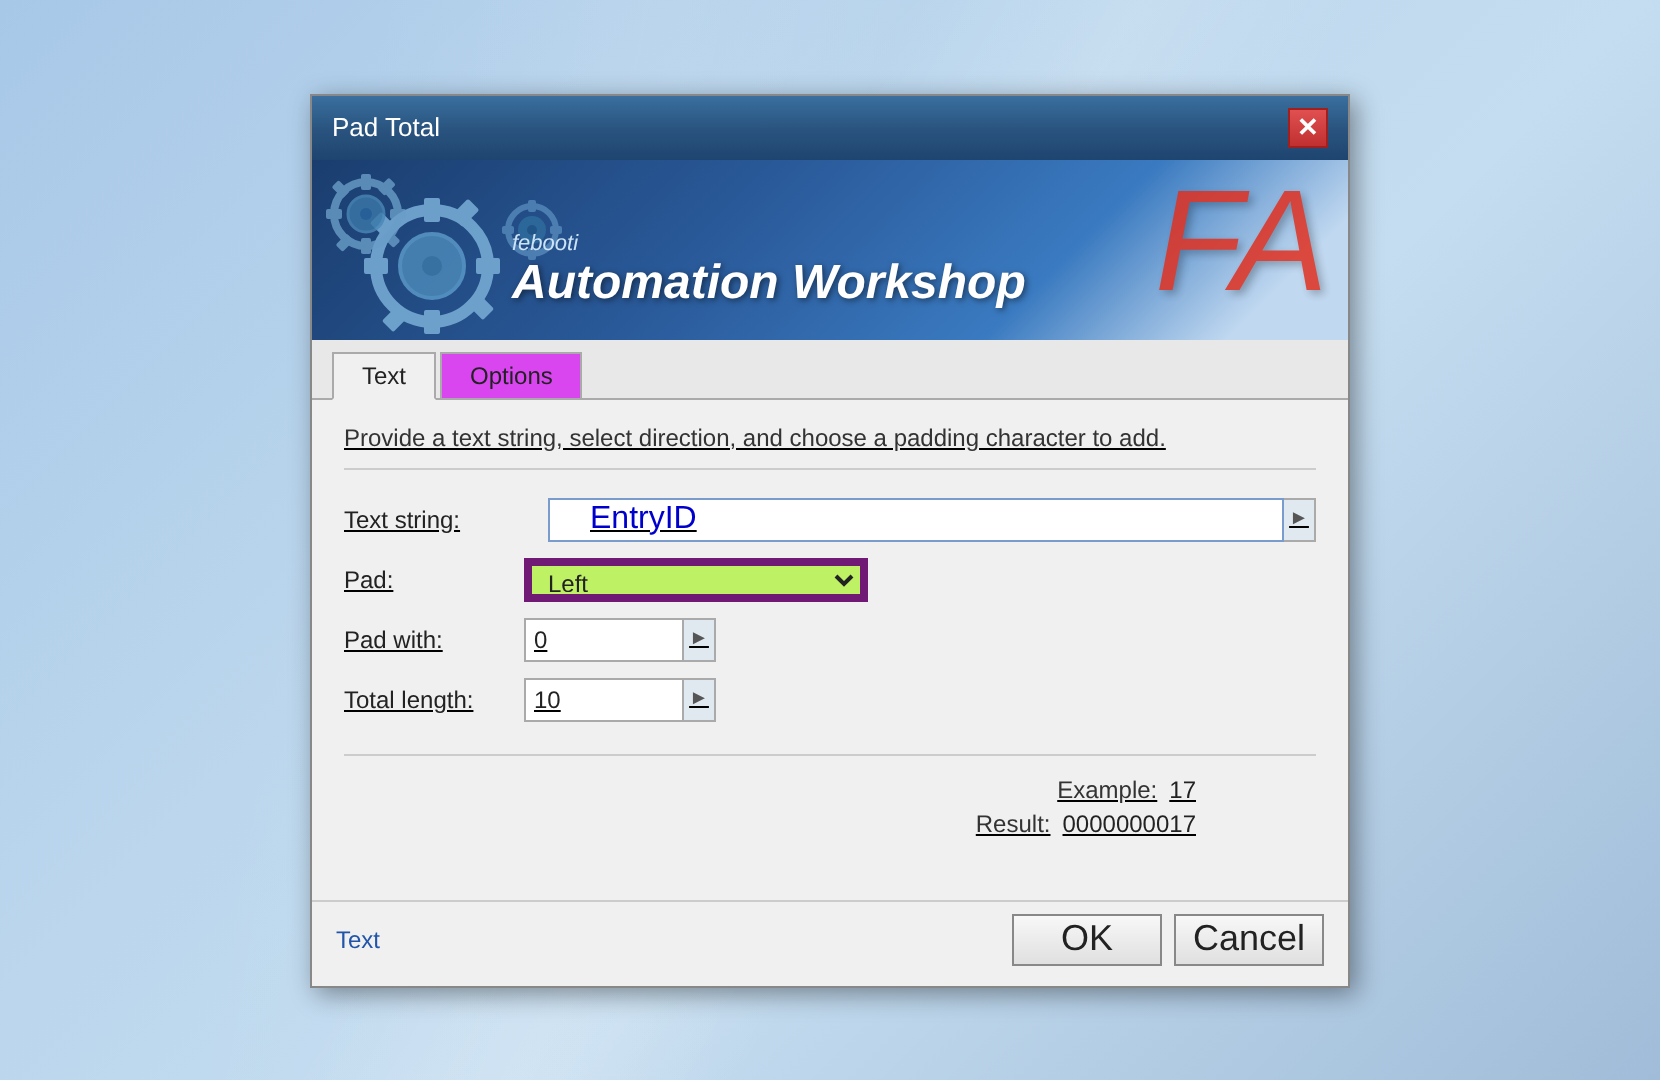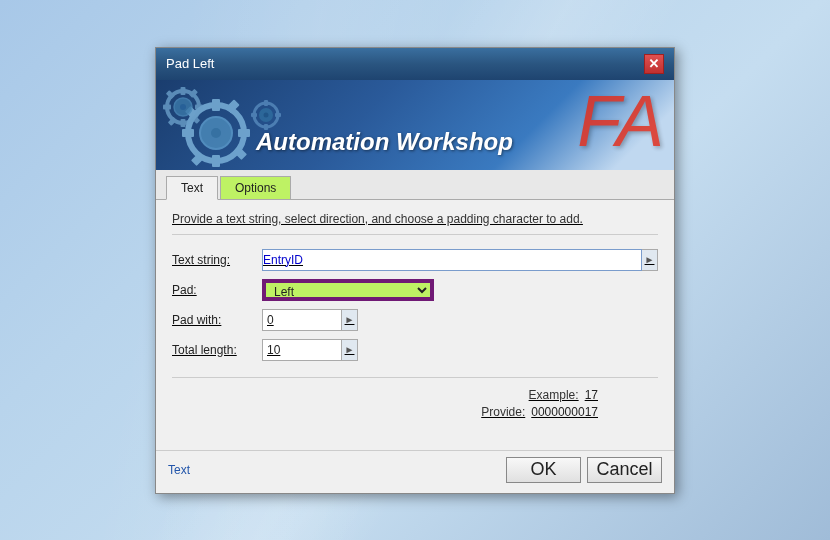--- a/index.html
+++ b/index.html
@@ -118,21 +118,21 @@
       background: #e8e8e8;
       border-bottom: 1px solid #aaa;
       display: flex;
       padding: 6px 10px 0;
     }
 
     .tab {
       padding: 4px 14px;
       border: 1px solid #aaa;
       border-bottom: none;
-      background: #bef264;
+      background: #d946ef;
       cursor: pointer;
       font-size: 12px;
       color: #222;
       margin-right: 2px;
     }
 
     .tab.active {
       background: #f0f0f0;
       border-bottom: 1px solid #f0f0f0;
       margin-bottom: -1px;
@@ -168,24 +168,25 @@
       padding-right: 8px;
       font-size: 12px;
       color: #222;
     }
 
     .text-input {
       flex: 1;
       height: 22px;
       border: 1px solid #7a9ccc;
       background: white;
-      padding: 2px 0;
-      font-size: 12px;
+      padding: 2px 20px;
+      font-size: 16px;
       color: #0000cc;
       outline: none;
+      margin-left: 12px;
     }
 
     .arrow-btn {
       width: 16px;
       height: 22px;
       background: #e0e8f0;
       border: 1px solid #aaa;
       border-left: none;
       display: flex;
       align-items: center;
@@ -290,21 +291,21 @@
       left: 5px;
       top: 5px;
     }
   </style>
 </head>
 <body>
 
 <div class="dialog">
 
   <div class="title-bar">
-    <span class="title-bar-text">Pad Left</span>
+    <span class="title-bar-text">Pad Total</span>
     <div class="title-close">✕</div>
   </div>
 
   <div class="banner">
 
     <svg class="gear-svg" width="130" height="88" viewBox="0 0 130 88">
 
       <g transform="translate(55,48)" opacity="0.85">
         <circle r="28" fill="none" stroke="#7ab0d8" stroke-width="6"></circle>
         <circle r="16" fill="#4a88b8" stroke="#5a98c8" stroke-width="2"></circle>
@@ -345,20 +346,21 @@
         <g fill="#5a8ec0">
           <rect x="-2" y="-15" width="4" height="6" rx="1"></rect>
           <rect x="-2" y="9" width="4" height="6" rx="1"></rect>
           <rect x="9" y="-2" width="6" height="4" rx="1"></rect>
           <rect x="-15" y="-2" width="6" height="4" rx="1"></rect>
         </g>
       </g>
     </svg>
 
     <div class="banner-logo-text">
+      <span class="banner-febooti">febooti</span>
       <span class="banner-title-text">Automation Workshop</span>
     </div>
 
     <div class="banner-fa">FA</div>
   </div>
 
   <div class="tab-bar">
     <div class="tab active">Text</div>
     <div class="tab">Options</div>
   </div>
@@ -394,21 +396,21 @@
     </div>
 
     <hr class="sep-line">
 
     <div class="result-section">
       <div class="result-row">
         <span class="result-label">Example:</span>
         <span class="result-value">17</span>
       </div>
       <div class="result-row">
-        <span class="result-label">Provide:</span>
+        <span class="result-label">Result:</span>
         <span class="result-value">0000000017</span>
       </div>
     </div>
   </div>
 
   <div class="bottom-bar">
     <a class="bottom-link">Text</a>
     <div class="button-group">
       <button class="dialog-btn">OK</button>
       <button class="dialog-btn">Cancel</button>

